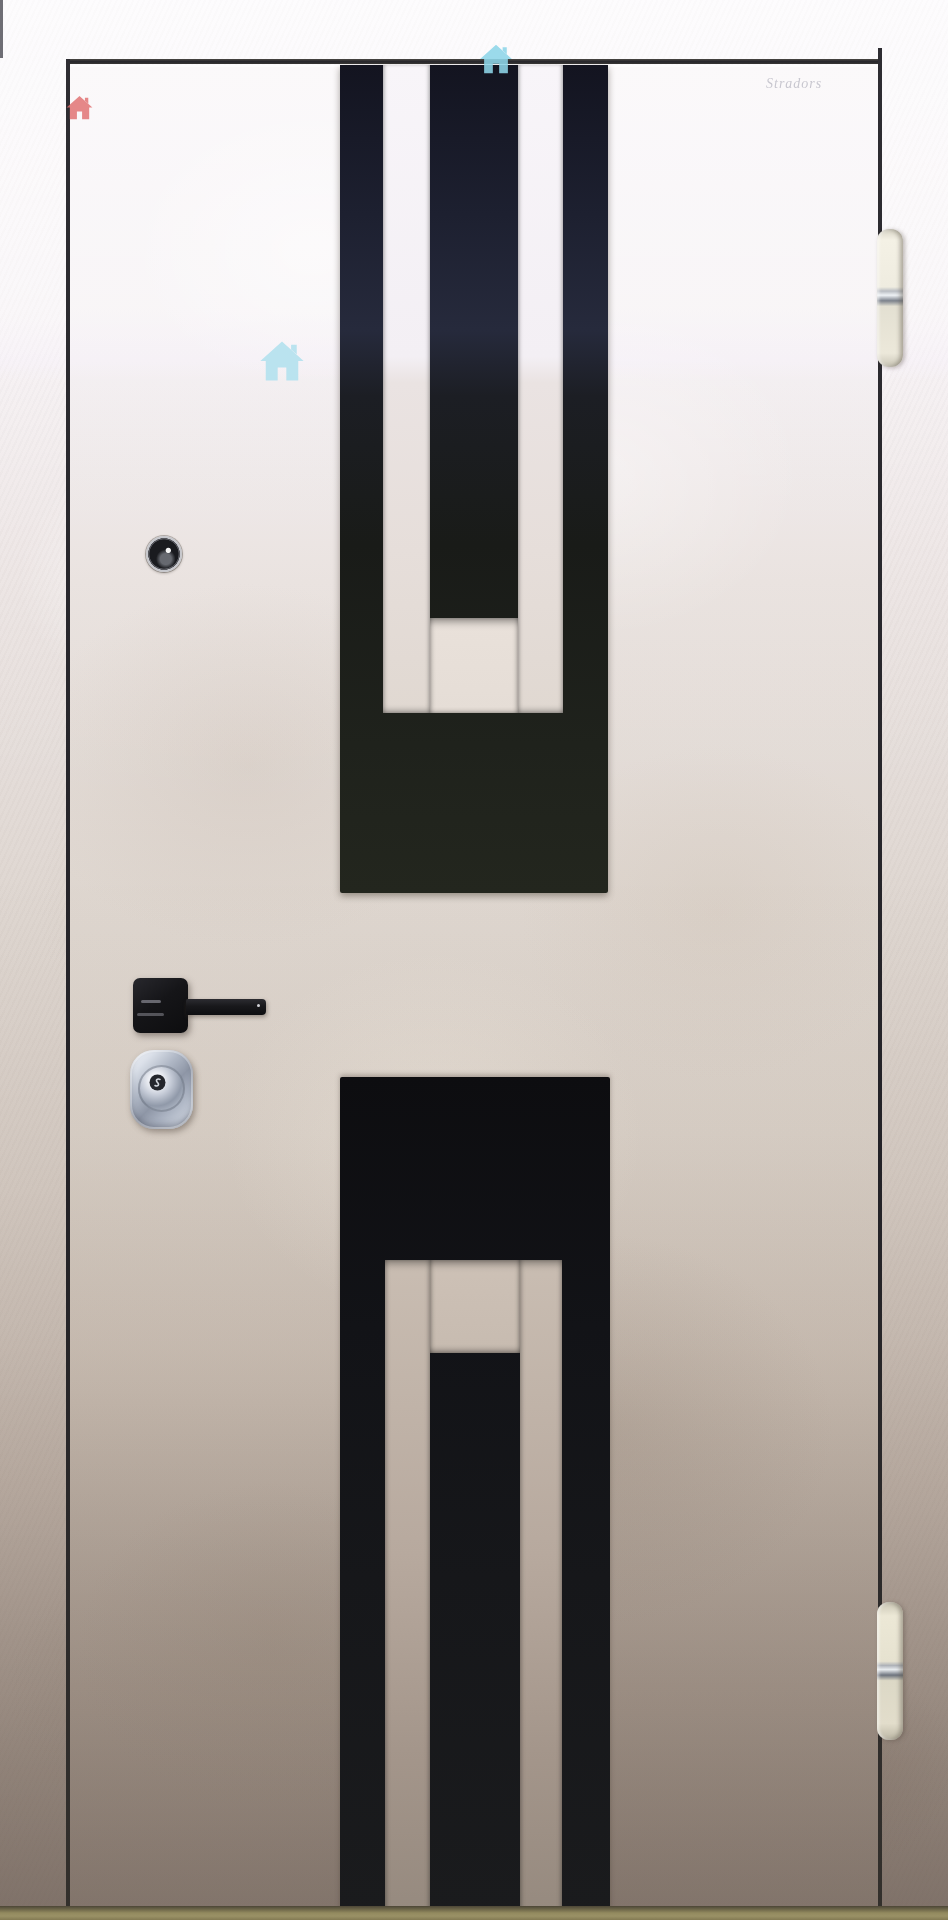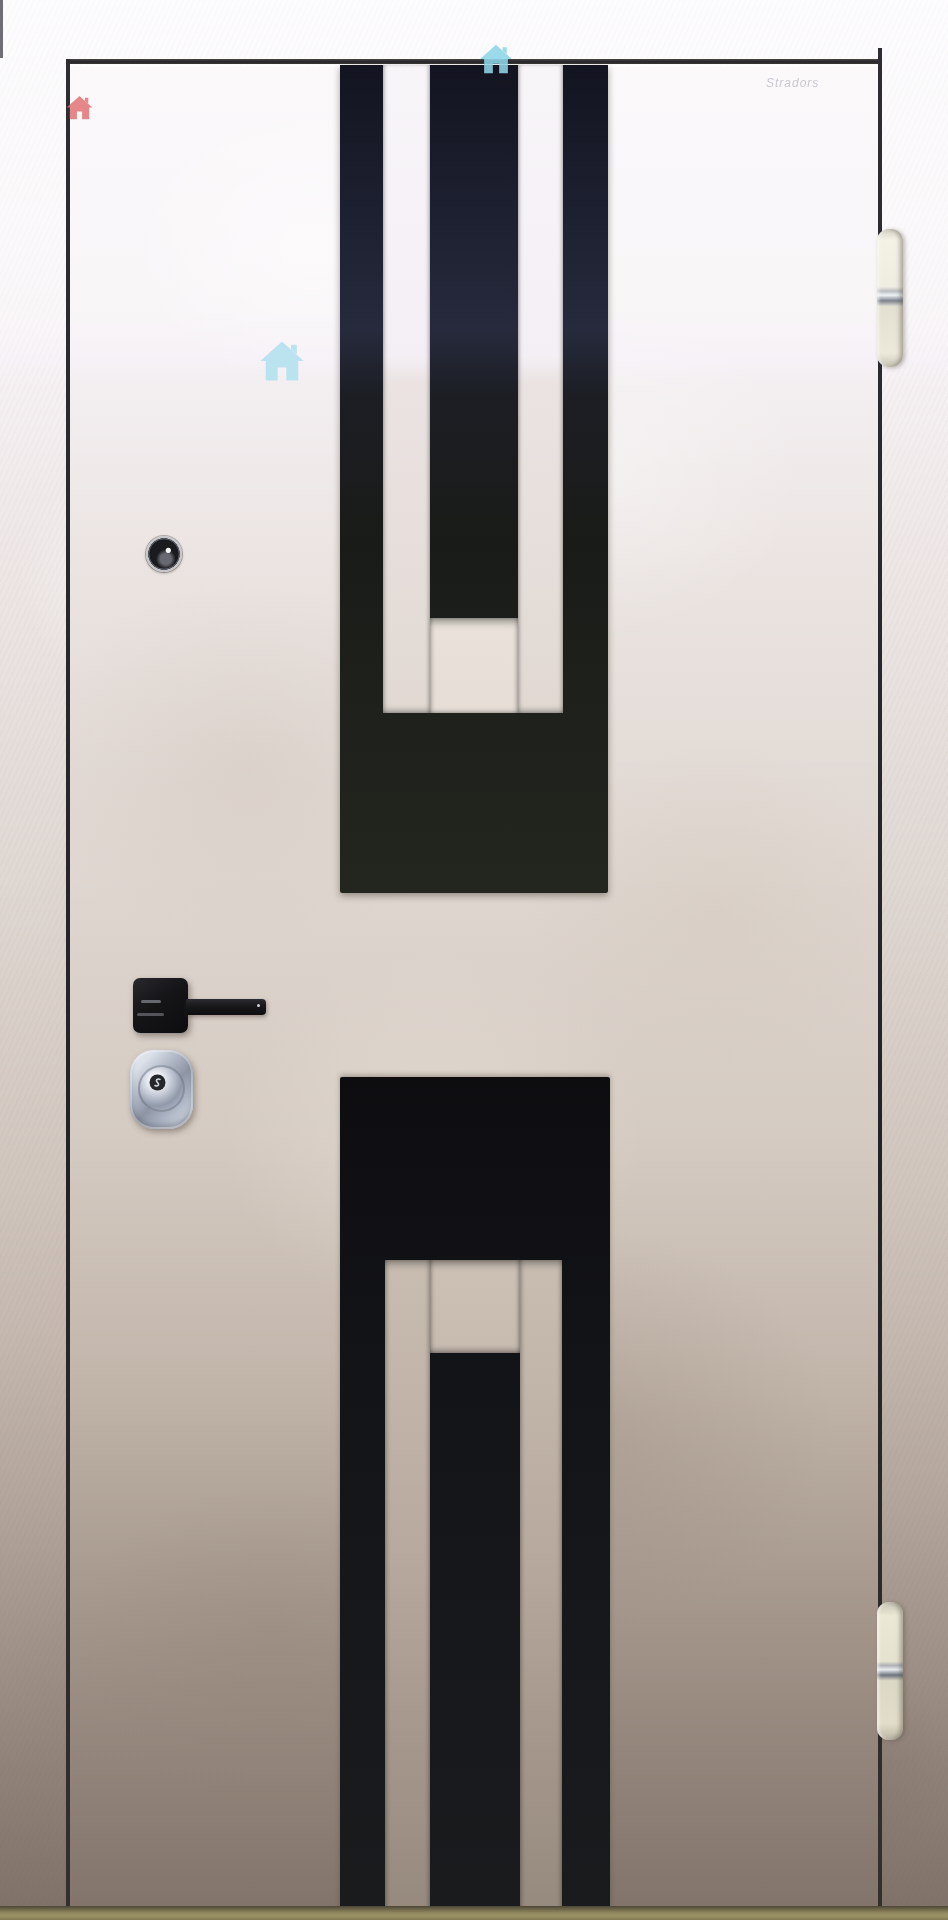--- a/index.html
+++ b/index.html
@@ -129,21 +129,21 @@
     top:1602px;
     background:linear-gradient(180deg,#c9c5b4 0%,#ece8d6 10%,#e6e2d0 43%,#aeb2b8 46%,#e8ecef 49%,#6e747e 53%,#dcd8c6 57%,#e2ddcb 88%,#bcb7a5 100%);
   }
   
   .wm{position:absolute;z-index:8;pointer-events:none;}
   .wm-red-house{left:64px;top:92px;width:31px;height:31px;opacity:0.8;}
   .wm-blue-house-top{left:476px;top:40px;width:40px;height:38px;opacity:0.88;}
   .wm-blue-house-mid{left:256px;top:334px;width:52px;height:54px;opacity:0.92;}
   .wm-text{
     left:766px;top:76px;width:110px;
-    font-family:Liberation Sans, sans-serif;font-style:italic;font-size:12px;
+    font-family:Liberation Serif, serif;font-style:italic;font-size:14px;
     color:#75758a;opacity:0.38;letter-spacing:1px;
   }
 </style>
 </head>
 <body>
 
 <div class="photo">
 
   <div class="door-leaf">
     <div class="leaf-top-highlight"></div>

